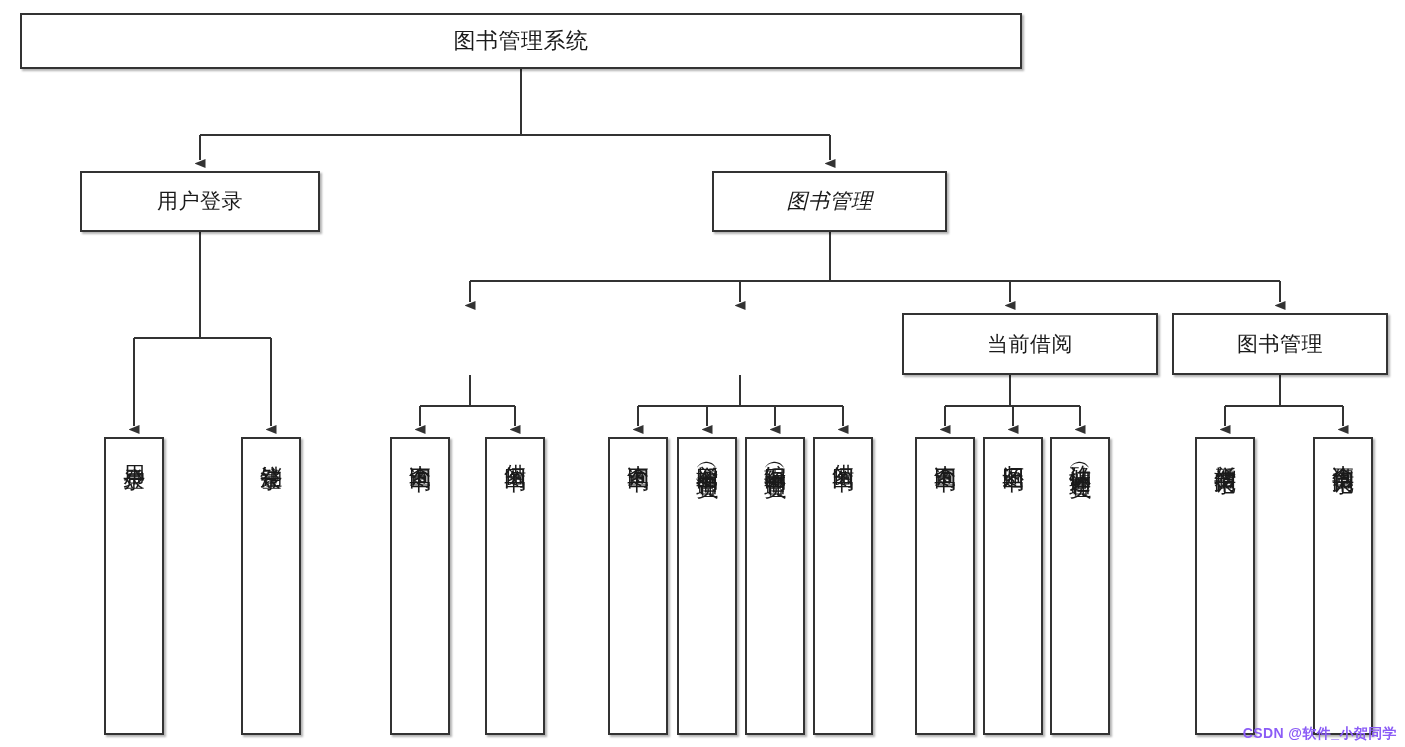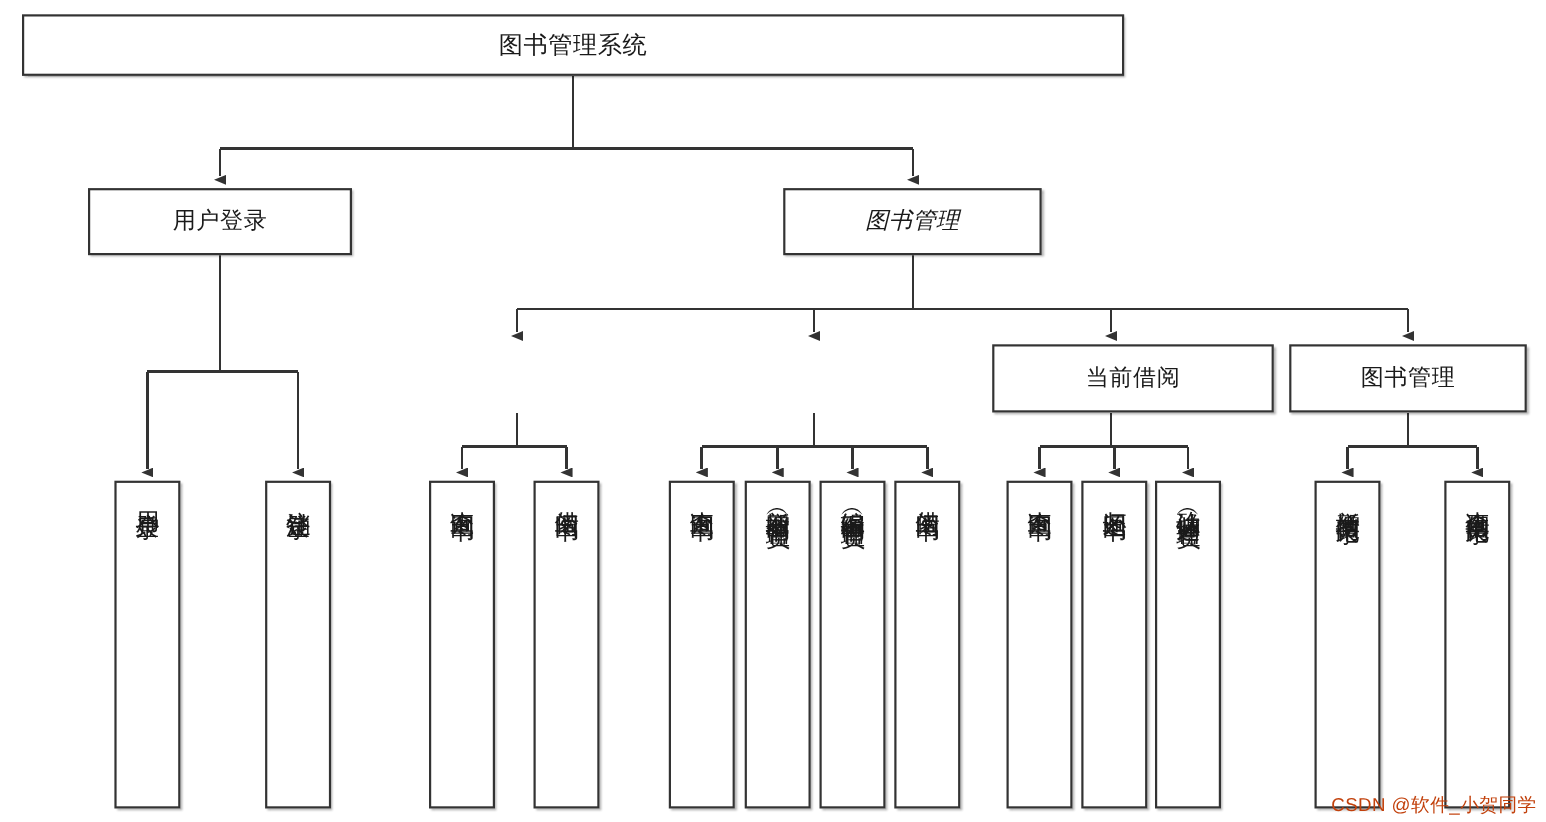--- a/index.html
+++ b/index.html
@@ -59,24 +59,25 @@
     text-orientation: upright;
     font-size: 22px;
     line-height: 1.02;
     letter-spacing: 2px;
     white-space: nowrap;
   }
   .watermark {
     position: absolute;
     right: 8px;
     bottom: 4px;
-    font-size: 17px;
-    color: #c2410c;
+    font-size: 14px;
+    color: #8b5cf6;
     letter-spacing: 0.4px;
     white-space: nowrap;
+    font-weight: bold;
   }
 </style>
 </head>
 <body>
 
 <div id="canvas">
 
   <svg id="wires" viewBox="0 0 1405 747">
     <defs>
       <marker id="arrow" markerWidth="9" markerHeight="11" refX="1" refY="5.5" orient="auto" markerUnits="userSpaceOnUse">

